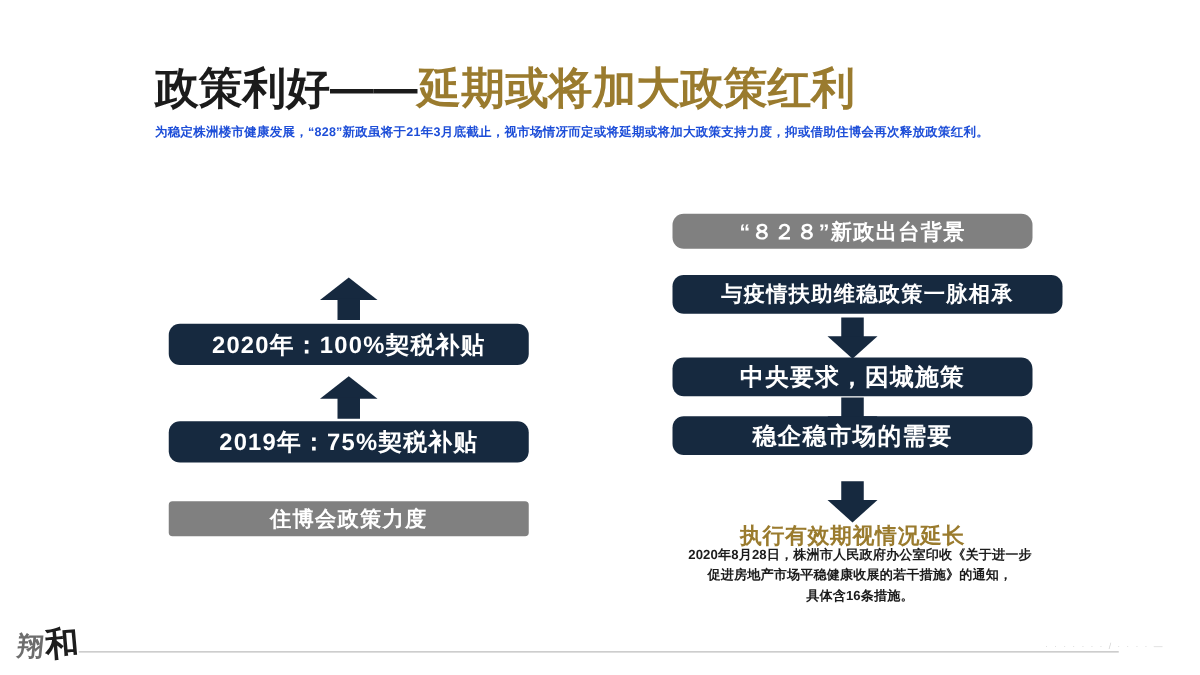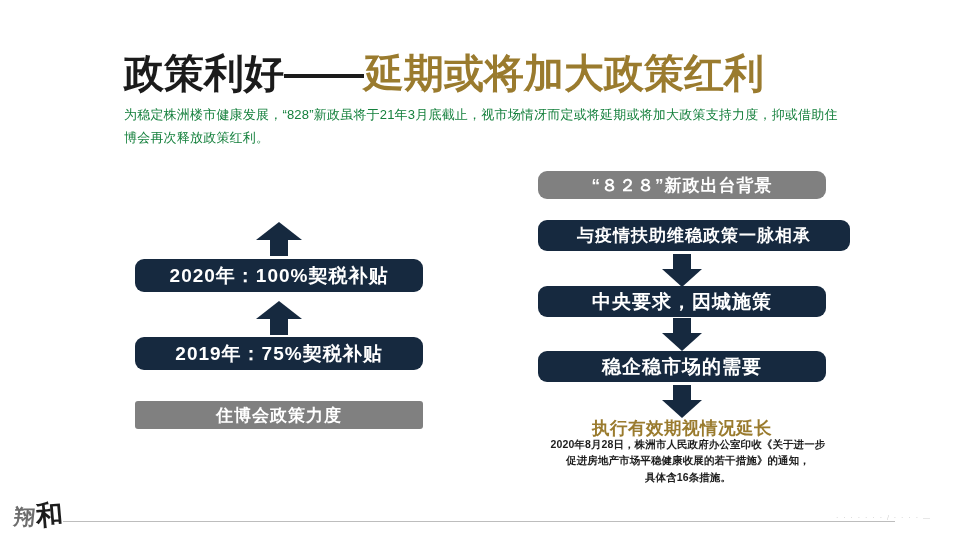--- a/index.html
+++ b/index.html
@@ -23,35 +23,35 @@
   }
 
   
   .header {
     position: absolute;
     left: 124px;
     top: 50px;
     width: 760px;
   }
   .title-line {
-    font-size: 40px;
+    font-size: 35px;
     font-weight: bold;
     letter-spacing: 0px;
     white-space: nowrap;
     line-height: 1.18;
   }
   .title-black { color: #1b1b1b; }
   .title-gold  { color: #9a7b2e; }
 
   .subtitle {
     margin-top: 7px;
-    font-size: 13px;
+    font-size: 10px;
     line-height: 1.72;
-    color: #15803d;
-    font-weight: normal;
+    color: #1d4ed8;
+    font-weight: bold;
     letter-spacing: 0.2px;
     width: 716px;
   }
 
   
   .box {
     position: absolute;
     display: flex;
     align-items: center;
     justify-content: center;
@@ -129,21 +129,21 @@
   #arrow-up-2  { left: 256px; top: 301px; }
 
   #arrow-down-1 { left: 662px; top: 254px; }
   #arrow-down-2 { left: 662px; top: 318px; }
   #arrow-down-3 { left: 662px; top: 385px; }
 
   
   #r-box-title { left: 538px; top: 171px; width: 288px; height: 28px; font-size: 17px; }
   #r-box-1     { left: 538px; top: 220px; width: 312px; height: 31px; font-size: 17px; }
   #r-box-2     { left: 538px; top: 286px; width: 288px; height: 31px; font-size: 19px; }
-  #r-box-3     { left: 538px; top: 351px; width: 288px; height: 31px; font-size: 19px; }
+  #r-box-3     { left: 538px; top: 333px; width: 288px; height: 31px; font-size: 19px; }
 
   .right-gold-heading {
     position: absolute;
     left: 538px;
     top: 416px;
     width: 288px;
     text-align: center;
     font-size: 17.5px;
     font-weight: bold;
     color: #9a7b2e;

